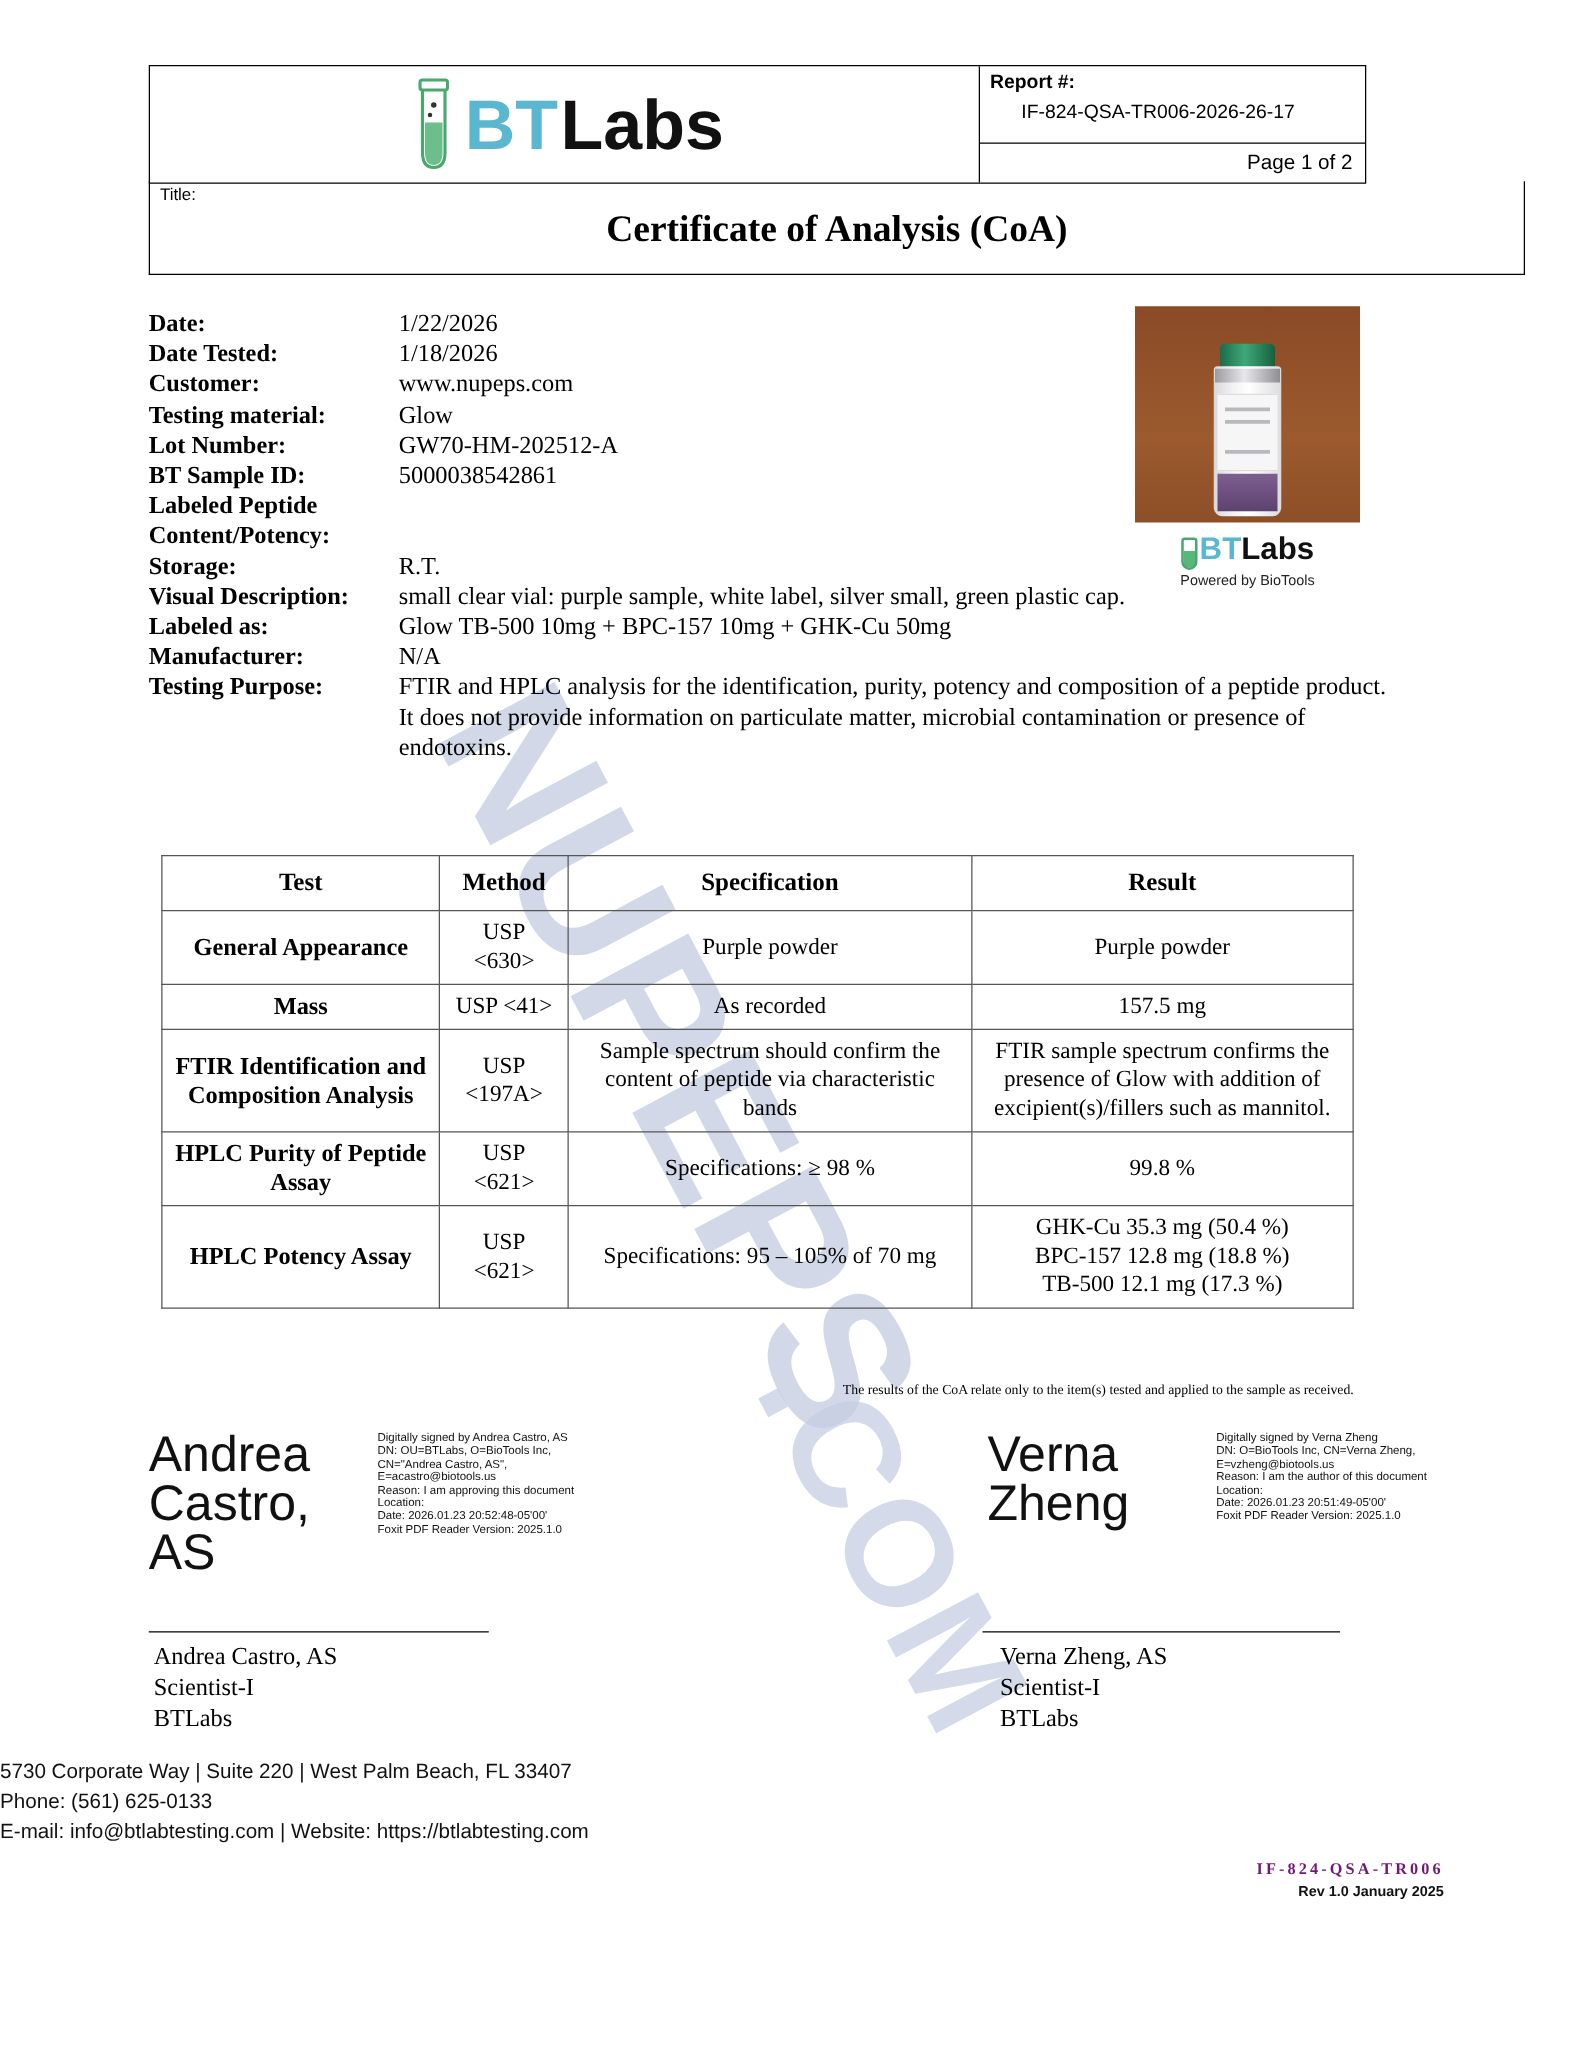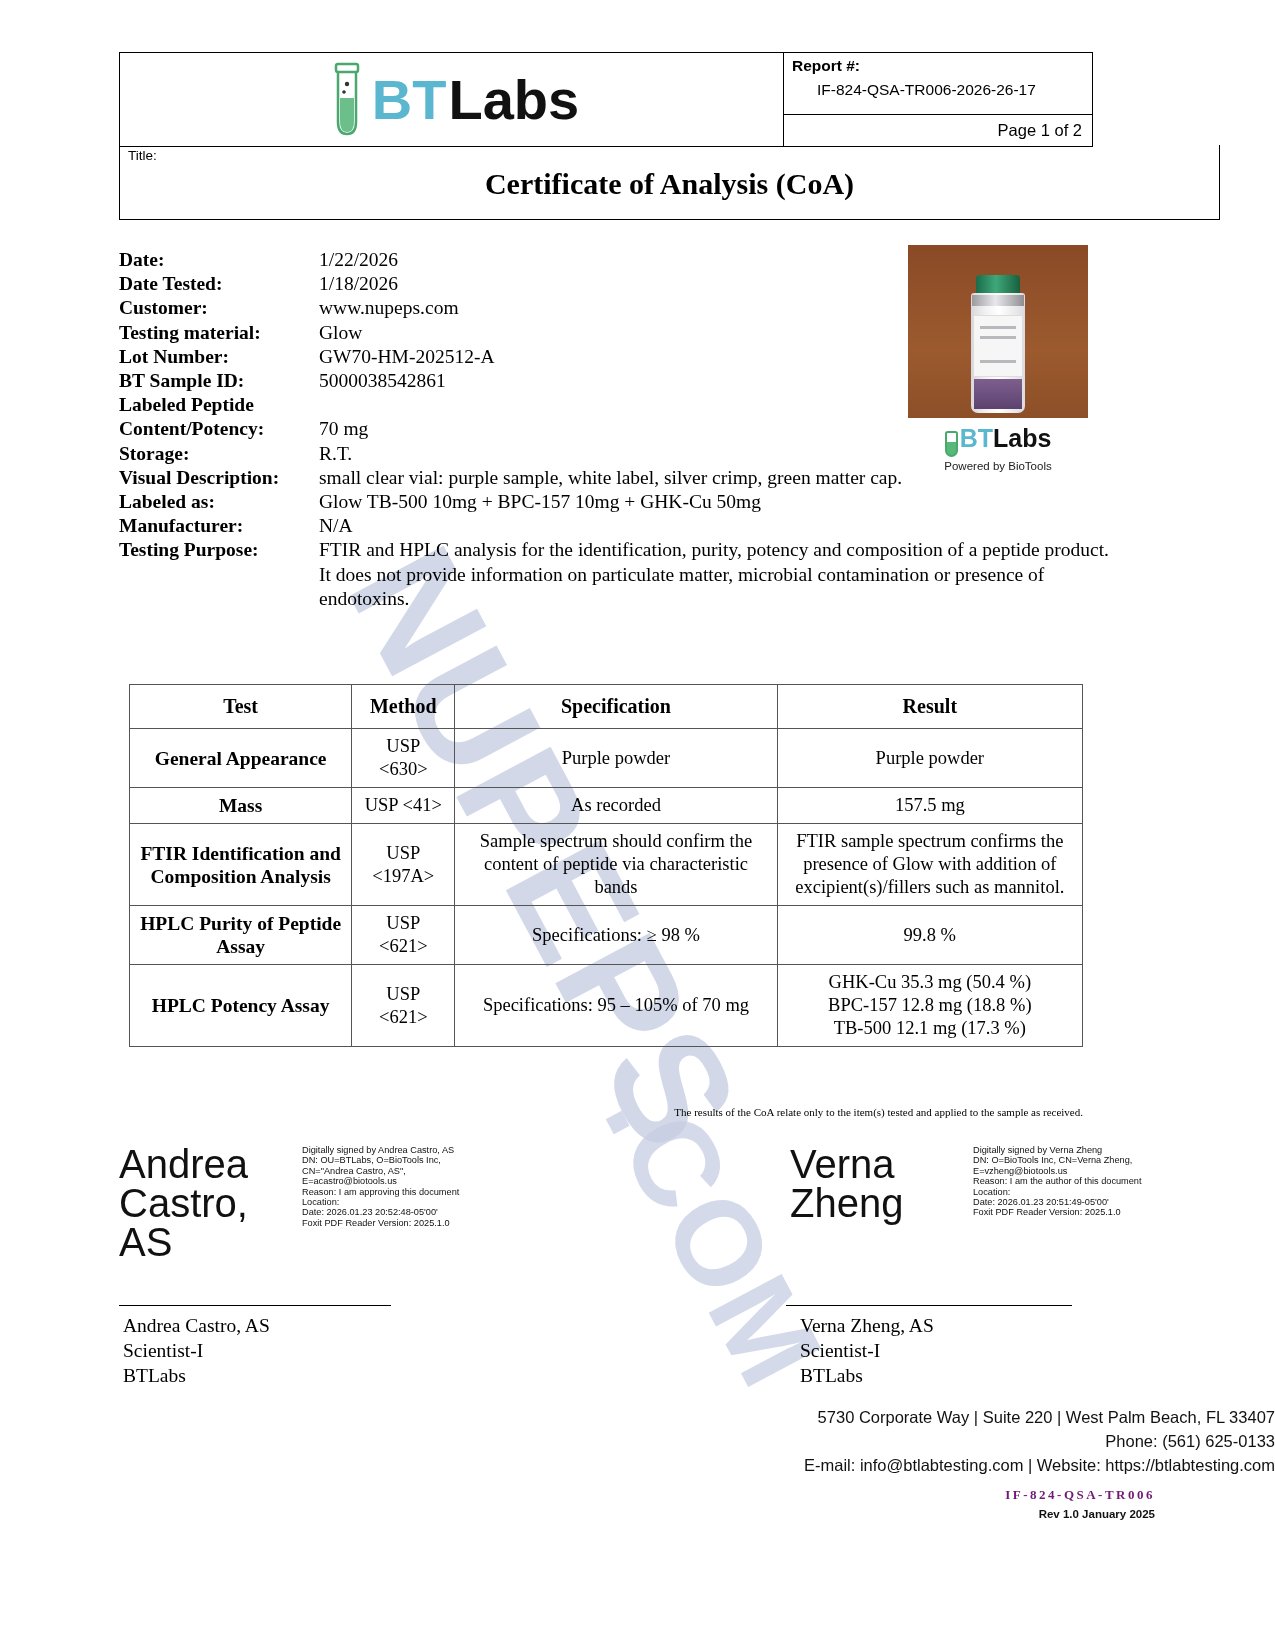--- a/index.html
+++ b/index.html
@@ -309,21 +309,21 @@
     line-height: 25px;
   }
   .sig-cap-l { left: 123px; top: 1313px; }
   .sig-cap-r { left: 800px; top: 1313px; }
 
   
   .footer {
     position: absolute;
     left: 0; right: 0;
     top: 1405px;
-    text-align: right;
+    text-align: left;
     font-family: "Liberation Sans", sans-serif;
     font-size: 16.5px;
     line-height: 24px;
     color: #111;
   }
   .doc-code {
     position: absolute;
     right: 120px;
     top: 1487px;
     text-align: center;
@@ -425,29 +425,28 @@
     <div class="meta-row">
       <span class="meta-lbl">BT Sample ID:</span>
       <span class="meta-val">5000038542861</span>
     </div>
     <div class="meta-row">
       <span class="meta-lbl">Labeled Peptide</span>
       <span class="meta-val"></span>
     </div>
     <div class="meta-row">
       <span class="meta-lbl">Content/Potency:</span>
-      <span class="meta-val">70 mg</span>
     </div>
     <div class="meta-row">
       <span class="meta-lbl">Storage:</span>
       <span class="meta-val">R.T.</span>
     </div>
     <div class="meta-row">
       <span class="meta-lbl">Visual Description:</span>
-      <span class="meta-val">small clear vial: purple sample, white label, silver crimp, green matter cap.</span>
+      <span class="meta-val">small clear vial: purple sample, white label, silver small, green plastic cap.</span>
     </div>
     <div class="meta-row">
       <span class="meta-lbl">Labeled as:</span>
       <span class="meta-val">Glow TB-500 10mg + BPC-157 10mg + GHK-Cu 50mg</span>
     </div>
     <div class="meta-row">
       <span class="meta-lbl">Manufacturer:</span>
       <span class="meta-val">N/A</span>
     </div>
     <div class="meta-row">

